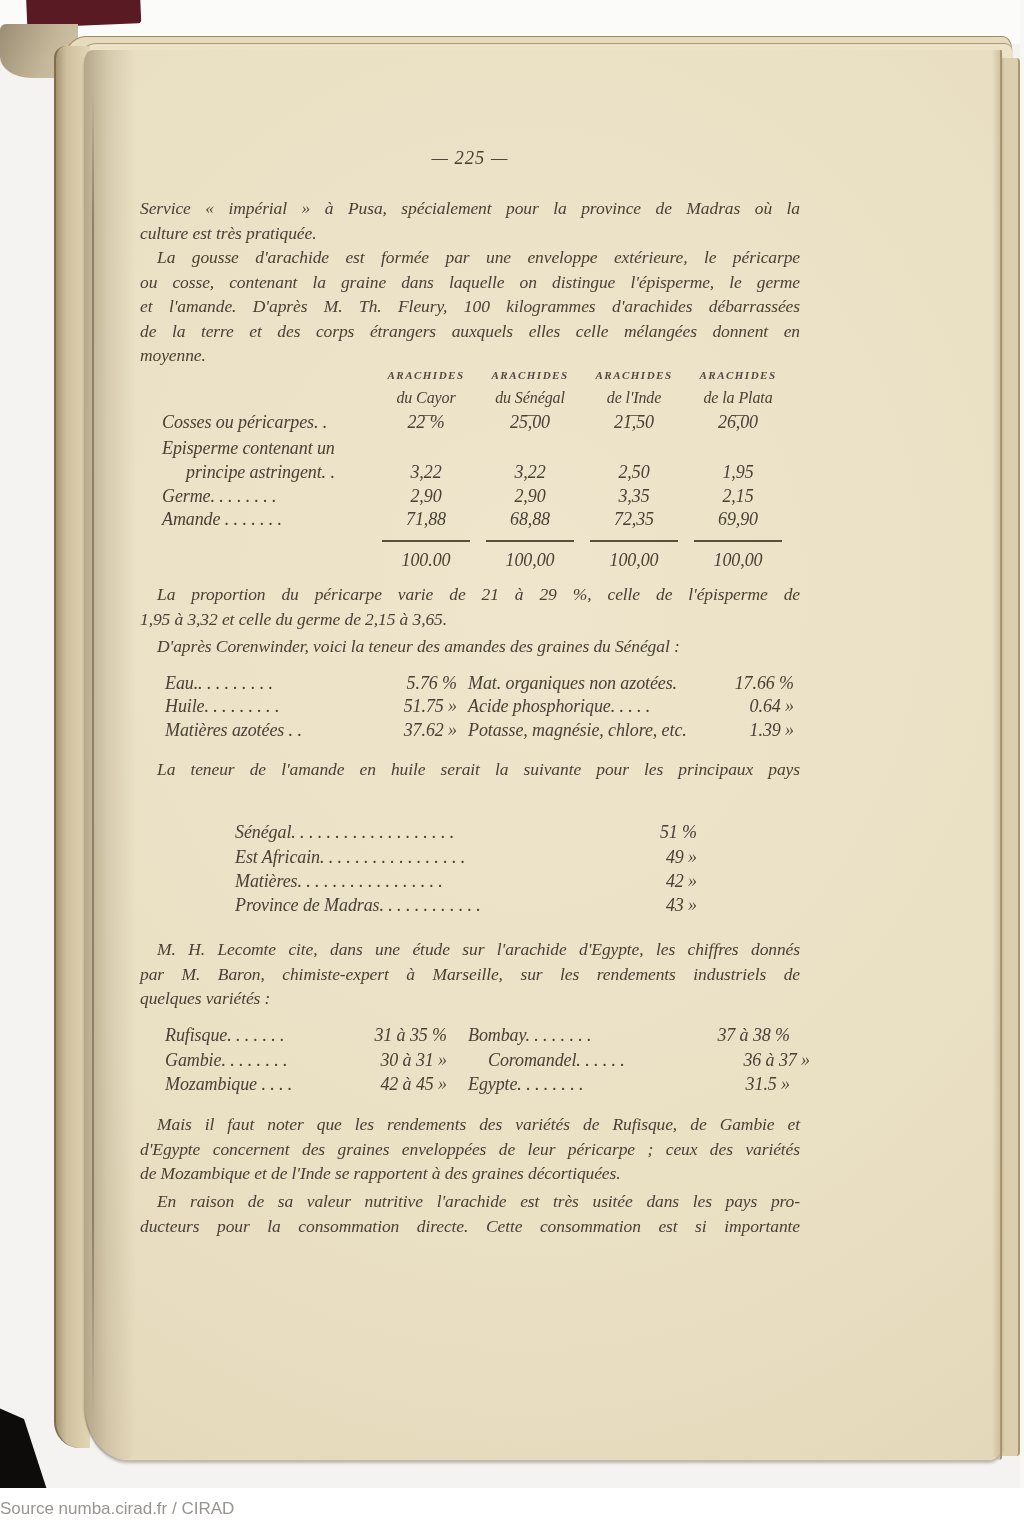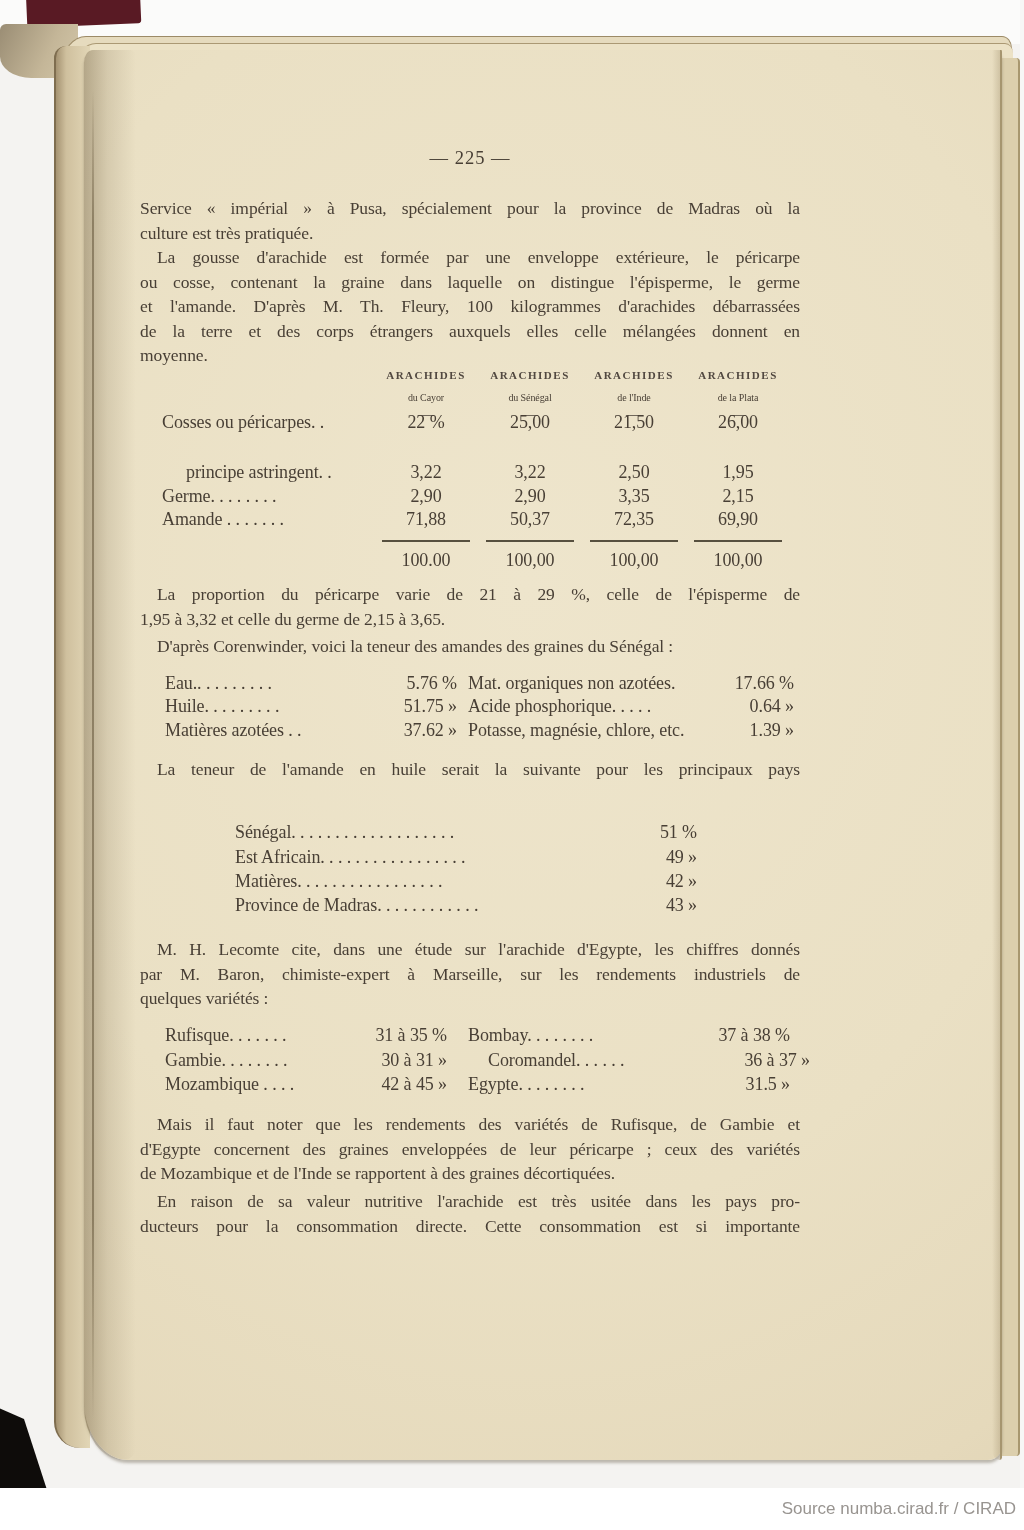--- a/index.html
+++ b/index.html
@@ -37,45 +37,45 @@
         box-shadow:0 3px 3px rgba(80,68,45,.35);}
   .gutter{position:absolute;left:0;top:0;width:52px;height:100%;border-radius:inherit;
         background:linear-gradient(90deg,rgba(108,90,58,.42),rgba(108,90,58,.16) 45%,rgba(108,90,58,0));}
   .crease{position:absolute;left:8px;top:40px;width:2px;height:1330px;
         background:linear-gradient(180deg,transparent,rgba(90,75,48,.5) 10%,rgba(90,75,48,.5) 85%,transparent);}
   .right-edge{position:absolute;right:0;top:0;width:8px;height:100%;
         border-right:2px solid #a6956f;border-radius:inherit;
         background:linear-gradient(270deg,rgba(150,132,95,.30),rgba(150,132,95,0));}
 
   
-  .content{position:absolute;inset:0;color:#483f35;font-size:17.5px;letter-spacing:-0.1px;}
+  .content{position:absolute;inset:0;color:#483f35;font-size:17.5px;letter-spacing:-0.1px;font-style:italic;}
   .pageno{position:absolute;left:140px;top:148px;width:660px;text-align:center;
           font-size:18.5px;letter-spacing:1px;}
   .para{position:absolute;left:140px;width:660px;line-height:24.5px;}
   .line{white-space:nowrap;text-align:justify;text-justify:inter-word;text-align-last:justify;}
   .line.last{text-align-last:left;}
   .line.indent{text-indent:17px;}
 
   
   .trow{position:absolute;left:162px;width:630px;display:flex;line-height:22px;font-size:18px;}
   .tlbl{width:212px;white-space:nowrap;}
   .tlbl.ind{padding-left:24px;box-sizing:border-box;}
   .tc{width:104px;text-align:center;white-space:nowrap;}
   .hdr1 .tc{font-size:11px;letter-spacing:1.5px;font-weight:bold;color:#514840;}
-  .hdr2 .tc{font-size:10px;}
+  .hdr2 .tc{font-size:16px;}
   .hdr3 .tc{font-size:16px;color:#5a5248;}
   .sum{width:88px;margin:0 auto;border-top:2px solid #57503f;padding-top:7px;text-align:center;}
 
   
   .lrow{position:absolute;display:flex;white-space:nowrap;font-size:18px;line-height:23px;}
   .lrow .val{margin-left:auto;padding-left:8px;}
 
   
   .footer-bar{position:absolute;left:0;top:1488px;width:1024px;height:42px;background:#ffffff;
-        display:flex;align-items:center;justify-content:flex-end;box-sizing:border-box;padding-right:8px;
+        display:flex;align-items:center;box-sizing:border-box;padding-right:24px;
         font-family:"Liberation Sans","DejaVu Sans",sans-serif;font-size:17px;color:#989490;}
 </style>
 </head>
 <body>
 
 <div class="scan">
   <div class="top-white"></div>
   <div class="right-white"></div>
   <div class="cover-top"></div>
   <div class="edge-top-left"></div>
@@ -131,38 +131,41 @@
       <div class="tc">—</div>
     </div>
 
     <div class="trow" style="top:411px">
       <div class="tlbl">Cosses ou péricarpes. .</div>
       <div class="tc">22 %</div>
       <div class="tc">25,00</div>
       <div class="tc">21,50</div>
       <div class="tc">26,00</div>
     </div>
+    <div class="trow" style="top:437px">
+      <div class="tlbl">Episperme contenant un</div>
+    </div>
     <div class="trow" style="top:461px">
       <div class="tlbl ind">principe astringent. .</div>
       <div class="tc">3,22</div>
       <div class="tc">3,22</div>
       <div class="tc">2,50</div>
       <div class="tc">1,95</div>
     </div>
     <div class="trow" style="top:485px">
       <div class="tlbl">Germe. . . . . . . .</div>
       <div class="tc">2,90</div>
       <div class="tc">2,90</div>
       <div class="tc">3,35</div>
       <div class="tc">2,15</div>
     </div>
     <div class="trow" style="top:508px">
       <div class="tlbl">Amande . . . . . . .</div>
       <div class="tc">71,88</div>
-      <div class="tc">50,37</div>
+      <div class="tc">68,88</div>
       <div class="tc">72,35</div>
       <div class="tc">69,90</div>
     </div>
     <div class="trow" style="top:540px">
       <div class="tlbl"></div>
       <div class="tc">
           <div class="sum">100.00</div>
         </div>
       <div class="tc">
           <div class="sum">100,00</div>

